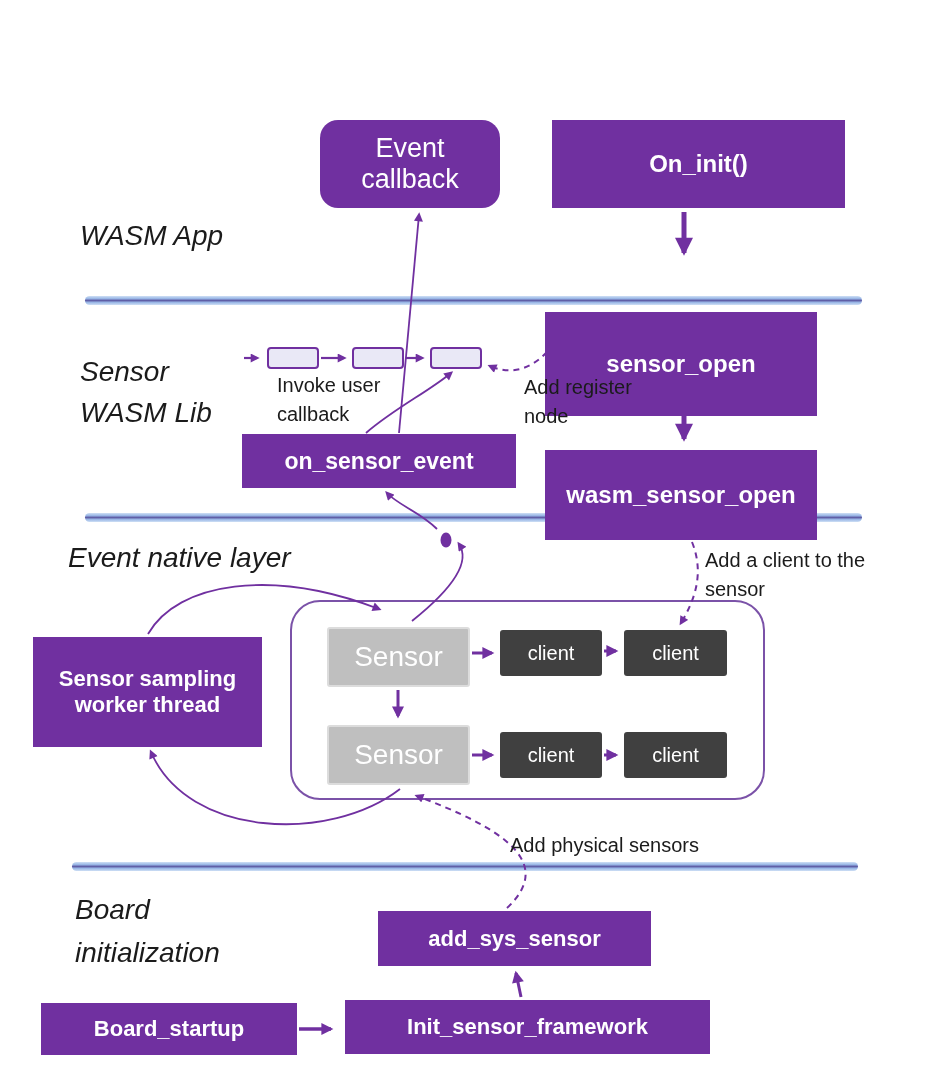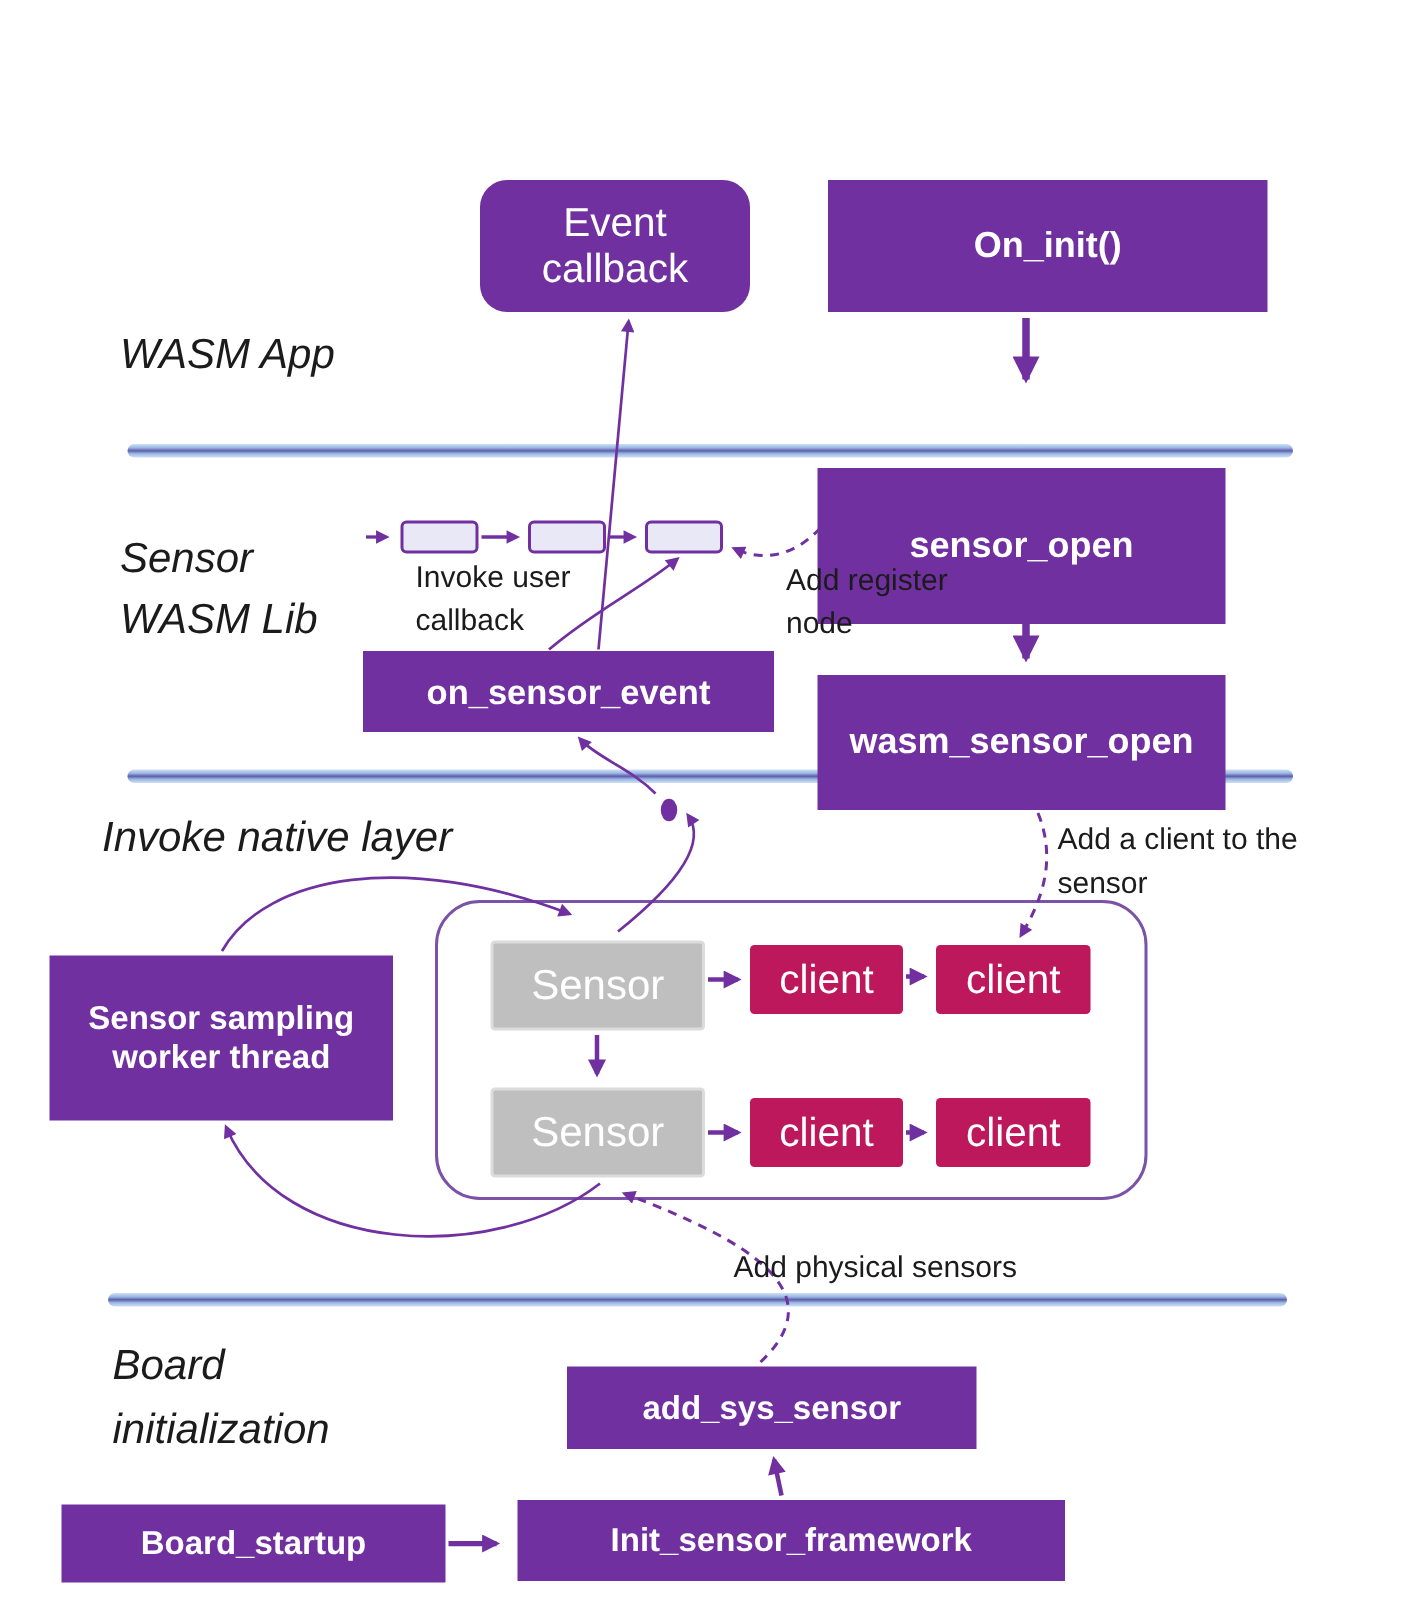--- a/index.html
+++ b/index.html
@@ -18,21 +18,21 @@
   }
 
   svg.arrows { position: absolute; left: 0; top: 0; width: 934px; height: 1073px; z-index: 3; }
 
   .node {
     position: absolute; display: flex; align-items: center; justify-content: center;
     text-align: center; color: #ffffff; z-index: 4;
   }
   .purple { background: #7030a0; }
   .gray-node { background: #bfbfbf; border: 2px solid #dcdcdc; border-radius: 3px; font-size: 28px; }
-  .client-node { background: #be185d; border-radius: 3px; font-size: 27px; }
+  .client-node { background: #404040; border-radius: 3px; font-size: 20px; }
   .bold { font-weight: bold; }
   .preline { white-space: pre-line; }
 
   .listbox {
     position: absolute; width: 52px; height: 22px; background: #e9e8f6;
     border: 2px solid #7030a0; border-radius: 4px; z-index: 4;
   }
 
   .label { position: absolute; color: #1b1b1b; z-index: 5; }
   .layer-label { font-size: 28px; line-height: 1.45; font-style: italic; }
@@ -153,25 +153,25 @@
     <span>client</span>
   </div>
 
   <div class="listbox" style="left:267px; top:347px;"></div>
   <div class="listbox" style="left:352px; top:347px;"></div>
   <div class="listbox" style="left:430px; top:347px;"></div>
 
   <div class="label layer-label" style="left:80px; top:216px;">WASM App</div>
   <div class="label layer-label preline" style="left:80px; top:352px;">Sensor
 WASM Lib</div>
-  <div class="label layer-label" style="left:68px; top:538px;">Invoke native layer</div>
+  <div class="label layer-label" style="left:68px; top:538px;">Event native layer</div>
   <div class="label layer-label preline" style="left:75px; top:888px; line-height:1.55;">Board
 initialization</div>
 
   <div class="label anno preline" style="left:277px; top:371px;">Invoke user
 callback</div>
   <div class="label anno preline" style="left:524px; top:373px;">Add register
 node</div>
   <div class="label anno preline" style="left:705px; top:546px;">Add a client to the
 sensor</div>
-  <div class="label anno" style="left:489px; top:831px;">Add physical sensors</div>
+  <div class="label anno" style="left:510px; top:831px;">Add physical sensors</div>
 
 </div>
 
 </body></html>

